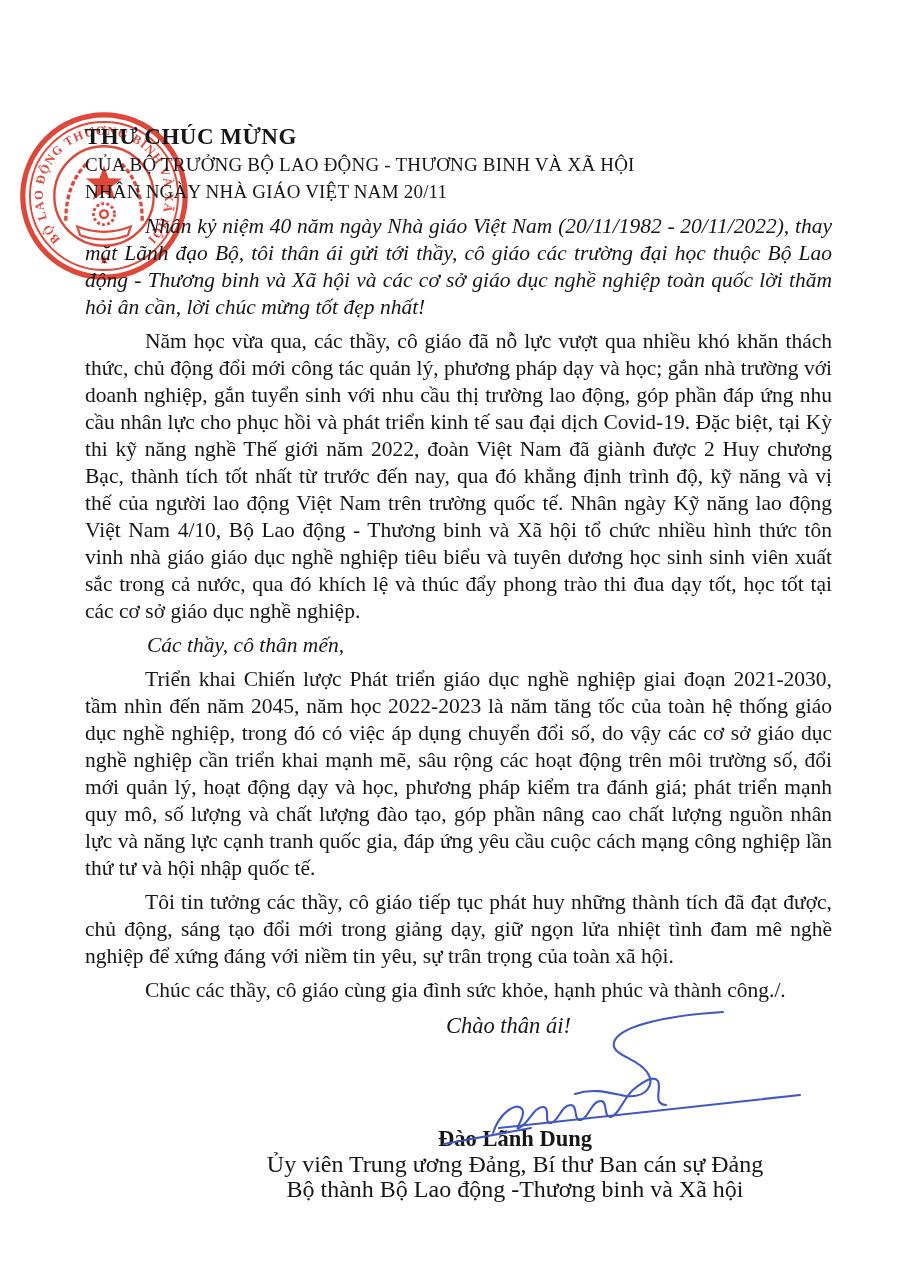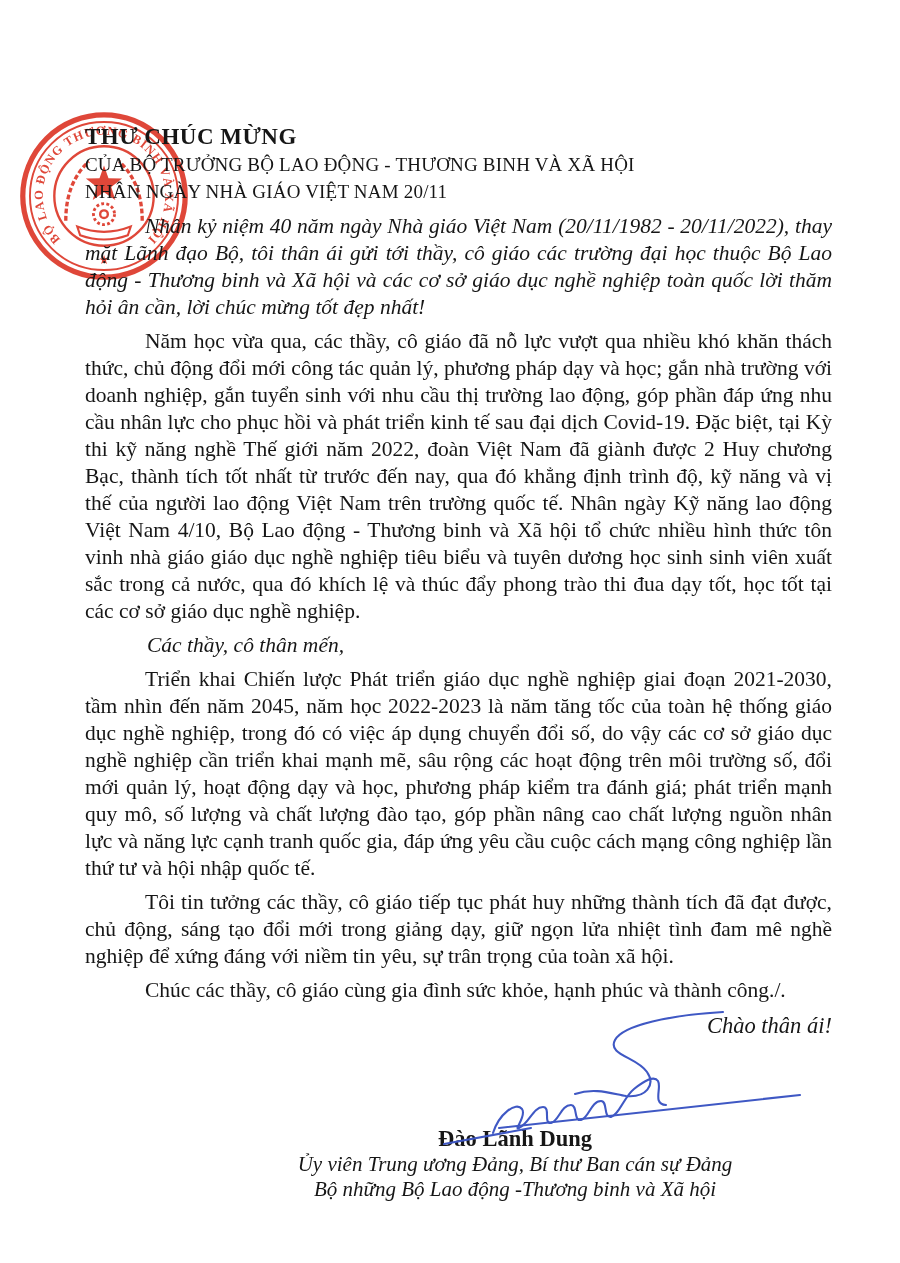--- a/index.html
+++ b/index.html
@@ -52,39 +52,38 @@
   p.first-par{}
   .italic{font-style:italic;}
   .salutation{
     margin:7px 0 0 0;
     text-indent:62px;
     font-style:italic;
   }
   .closing-line{
     margin:8px 0 0 0;
     padding-left:100px;
-    text-align:right;
+    text-align:center;
     font-style:italic;
     font-size:22.5px;
   }
   .signer-block{
     margin:86px 0 0 0;
     width:500px;
     margin-left:180px;
     text-align:center;
     line-height:25px;
   }
   .signer-name{
     font-weight:bold;
     font-size:22.5px;
     line-height:27px;
   }
   .signer-title{
-    font-size:21px;
-    font-style:italic;
+    font-size:24px;
   }
   .seal{
     position:absolute;
     left:14px;top:110px;
     width:180px;height:172px;
     z-index:1;
     opacity:.93;
   }
   .signature-svg{
     position:absolute;
@@ -153,17 +152,17 @@
 
     <p class="body-par">Tôi tin tưởng các thầy, cô giáo tiếp tục phát huy những thành tích đã đạt được, chủ động, sáng tạo đổi mới trong giảng dạy, giữ ngọn lửa nhiệt tình đam mê nghề nghiệp để xứng đáng với niềm tin yêu, sự trân trọng của toàn xã hội.</p>
 
     <p class="body-par">Chúc các thầy, cô giáo cùng gia đình sức khỏe, hạnh phúc và thành công./.</p>
 
     <div class="closing-line">Chào thân ái!</div>
 
     <div class="signer-block">
       <div class="signer-name">Đào Lãnh Dung</div>
       <div class="signer-title">Ủy viên Trung ương Đảng, Bí thư Ban cán sự Đảng</div>
-      <div class="signer-title">Bộ những Bộ Lao động -Thương binh và Xã hội</div>
+      <div class="signer-title">Bộ thành Bộ Lao động -Thương binh và Xã hội</div>
     </div>
 
   </div>
 </div>
 
 </body></html>

